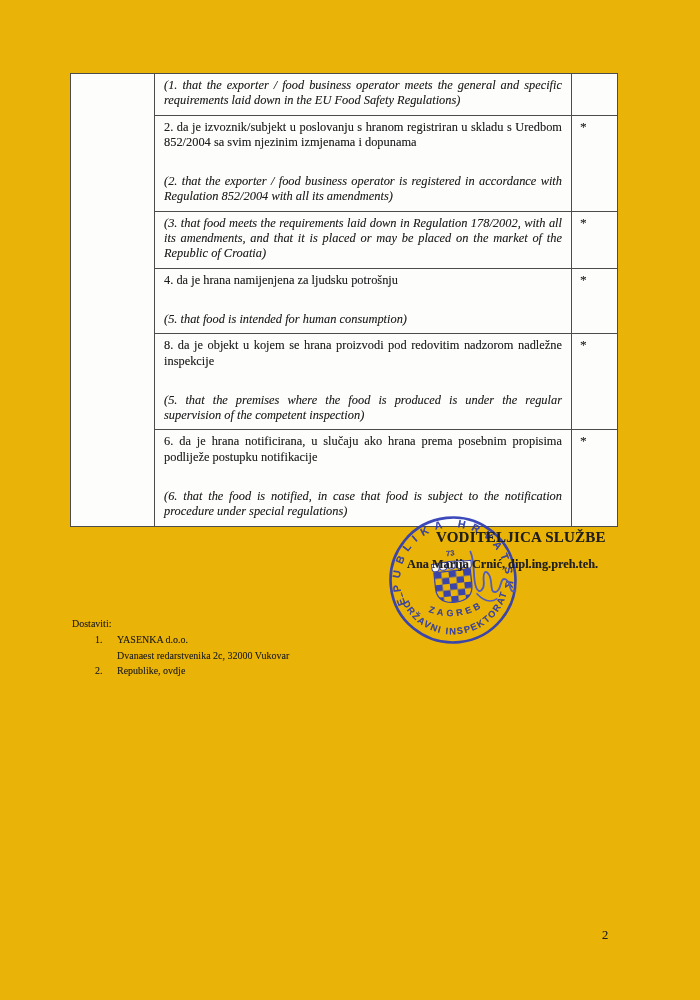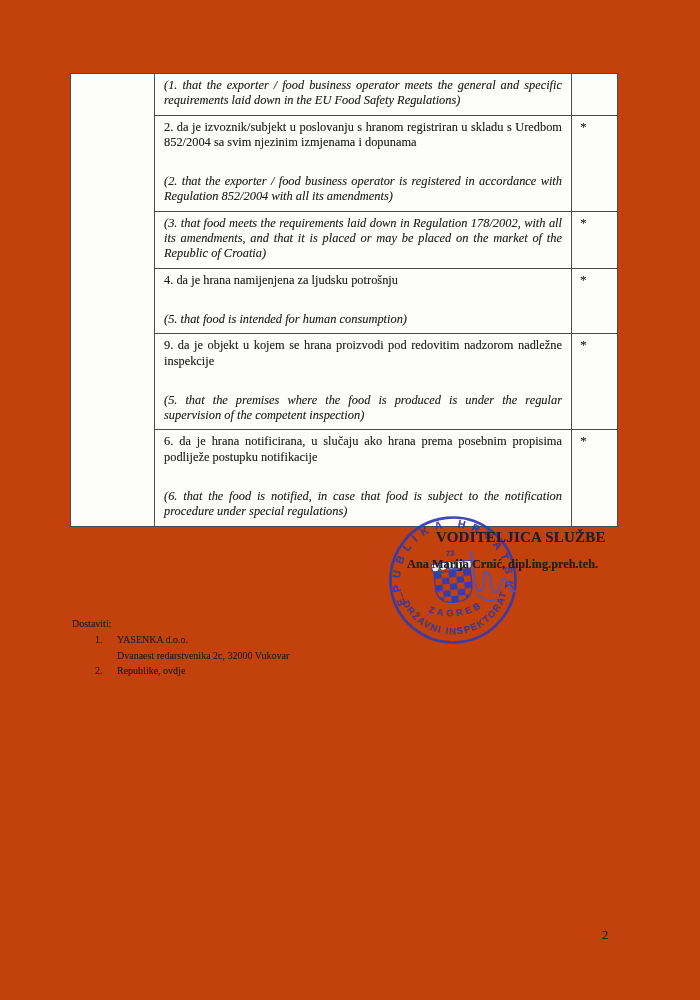--- a/index.html
+++ b/index.html
@@ -1,18 +1,18 @@
 <!DOCTYPE html>
 <html style="--stamp-color: #2d3cb6;"><head>
 <meta charset="utf-8">
 <style>
   * { margin:0; padding:0; box-sizing:border-box; }
   html,body { background:#ffffff; }
   .page {
-    position:relative; width:700px; height:1000px; background:#c2410c;
+    position:relative; width:700px; height:1000px; background:#eab308;
     font-family:"Liberation Serif", serif; color:#1f1f1f; overflow:hidden;
     text-shadow: 0 0 .4px rgba(0,0,0,.35);
   }
   
   .doc-table {
     position:absolute; left:70px; top:73px; width:548px;
     display:flex; border:1.3px solid #4c4c4c; background:#fdfdfc;
   }
   .col-left { width:84px; border-right:1.2px solid #4c4c4c; }
   .col-rows { flex:1; display:flex; flex-direction:column; }
@@ -71,21 +71,21 @@
       <div class="trow">
         <div class="cell-text">
           <p class="hr">4. da je hrana namijenjena za ljudsku potrošnju</p>
           <p class="en">(5. that food is intended for human consumption)</p>
         </div>
         <div class="cell-mark"><span>*</span></div>
       </div>
 
       <div class="trow">
         <div class="cell-text">
-          <p class="hr">9. da je objekt u kojem se hrana proizvodi pod redovitim nadzorom nadležne inspekcije</p>
+          <p class="hr">8. da je objekt u kojem se hrana proizvodi pod redovitim nadzorom nadležne inspekcije</p>
           <p class="en">(5. that the premises where the food is produced is under the regular supervision of the competent inspection)</p>
         </div>
         <div class="cell-mark"><span>*</span></div>
       </div>
 
       <div class="trow">
         <div class="cell-text">
           <p class="hr">6. da je hrana notificirana, u slučaju ako hrana prema posebnim propisima podliježe postupku notifikacije</p>
           <p class="en">(6. that the food is notified, in case that food is subject to the notification procedure under special regulations)</p>
         </div>

